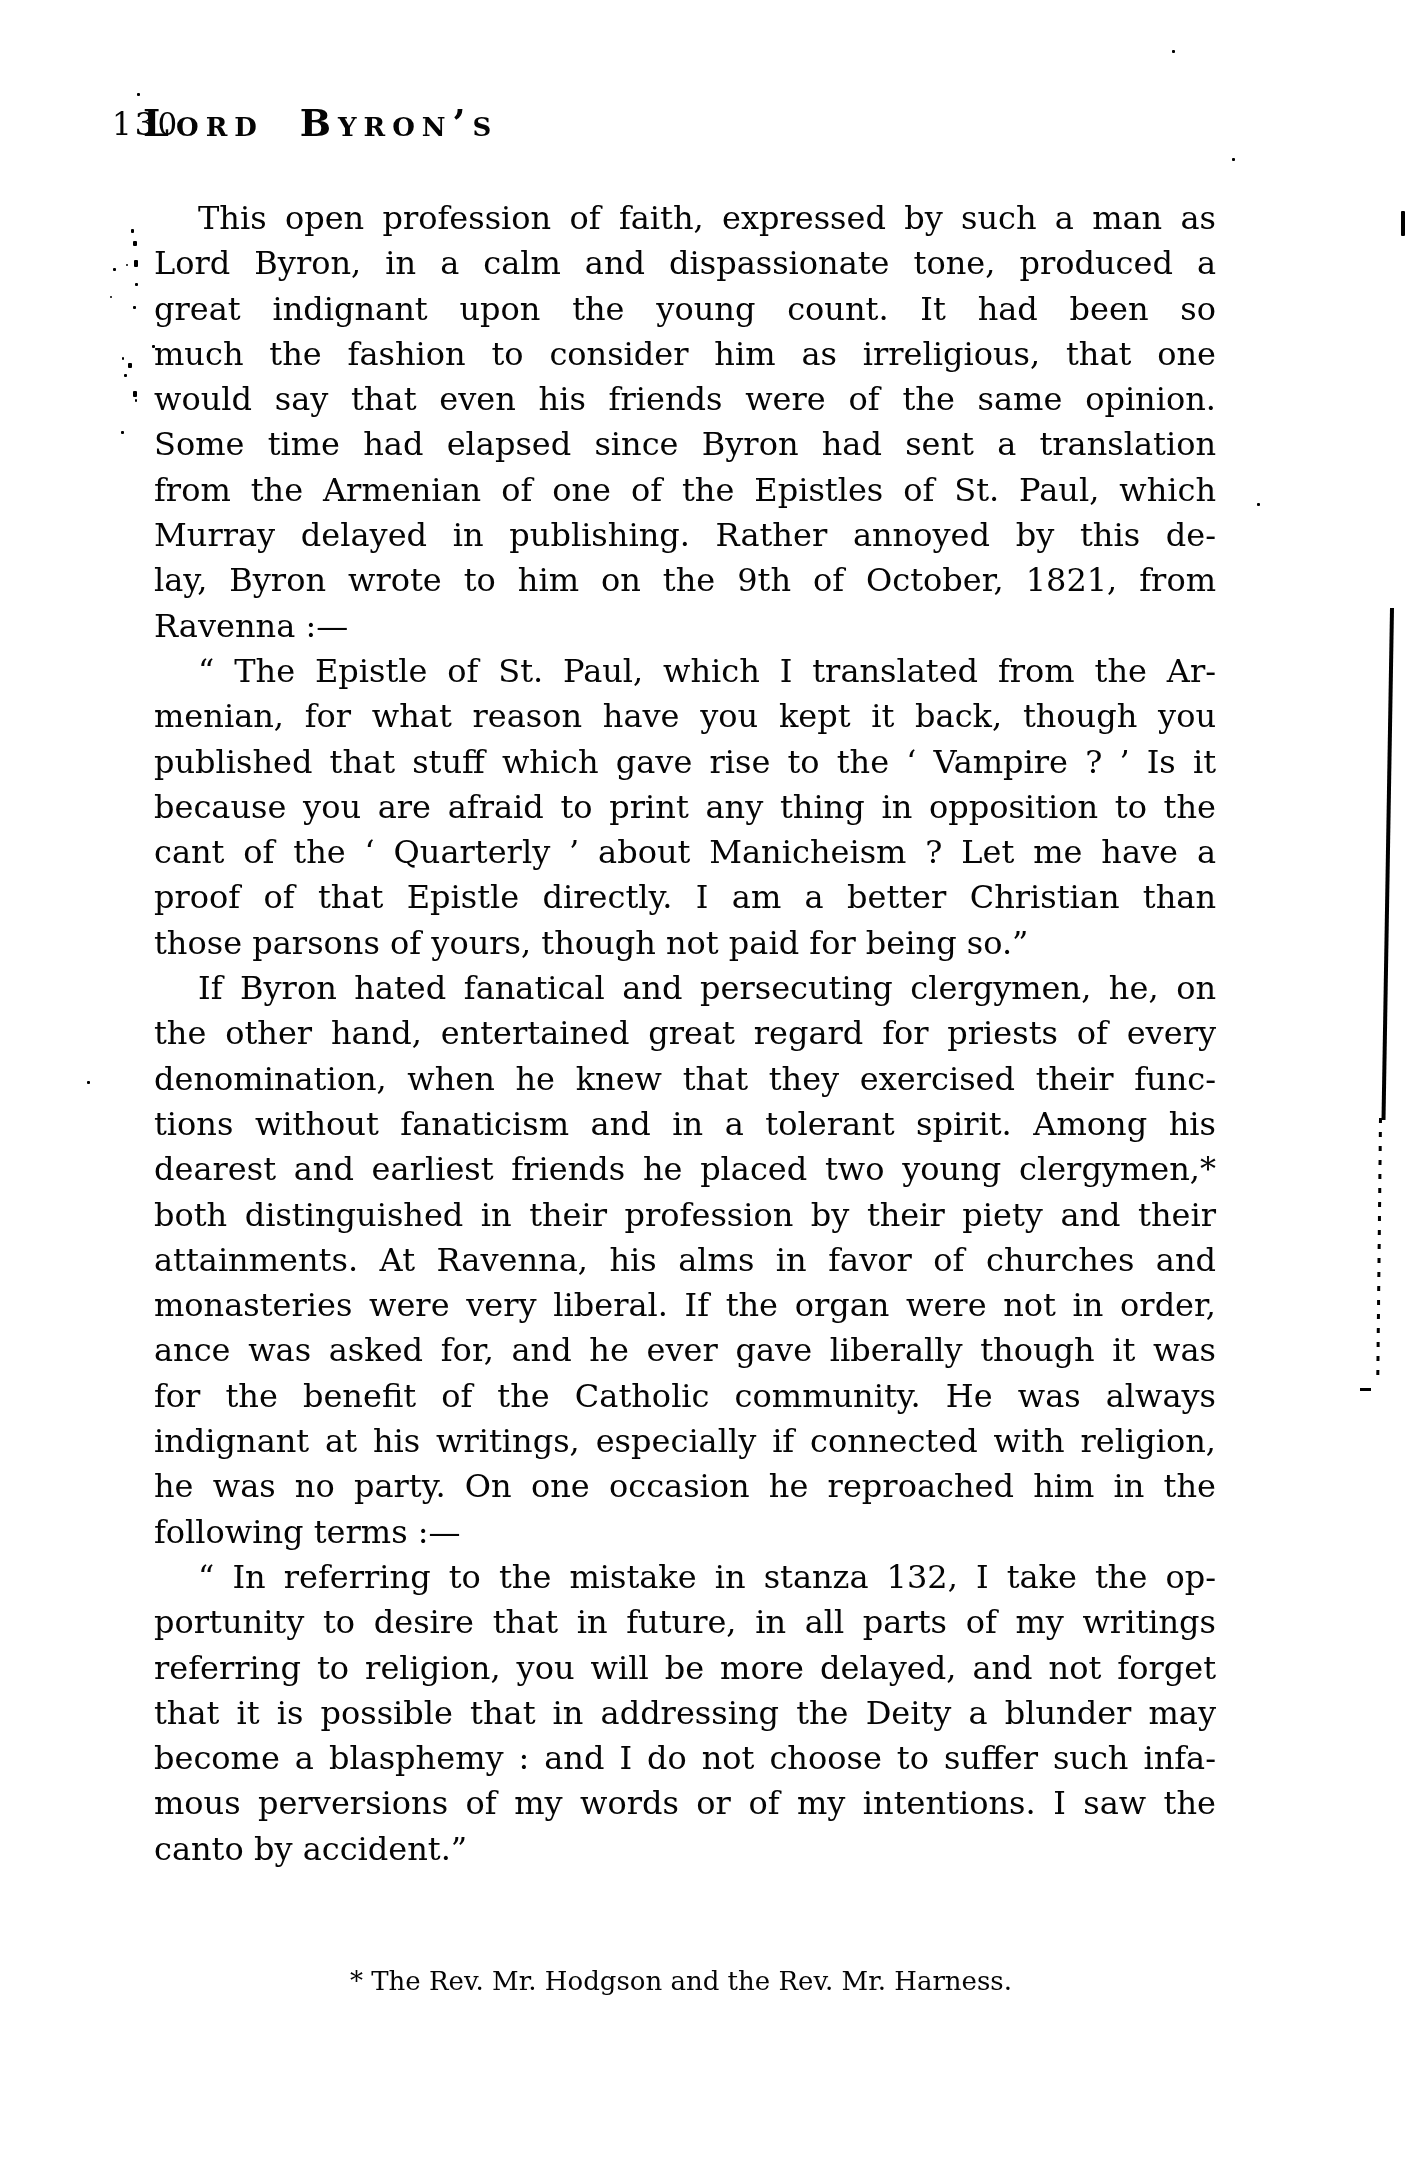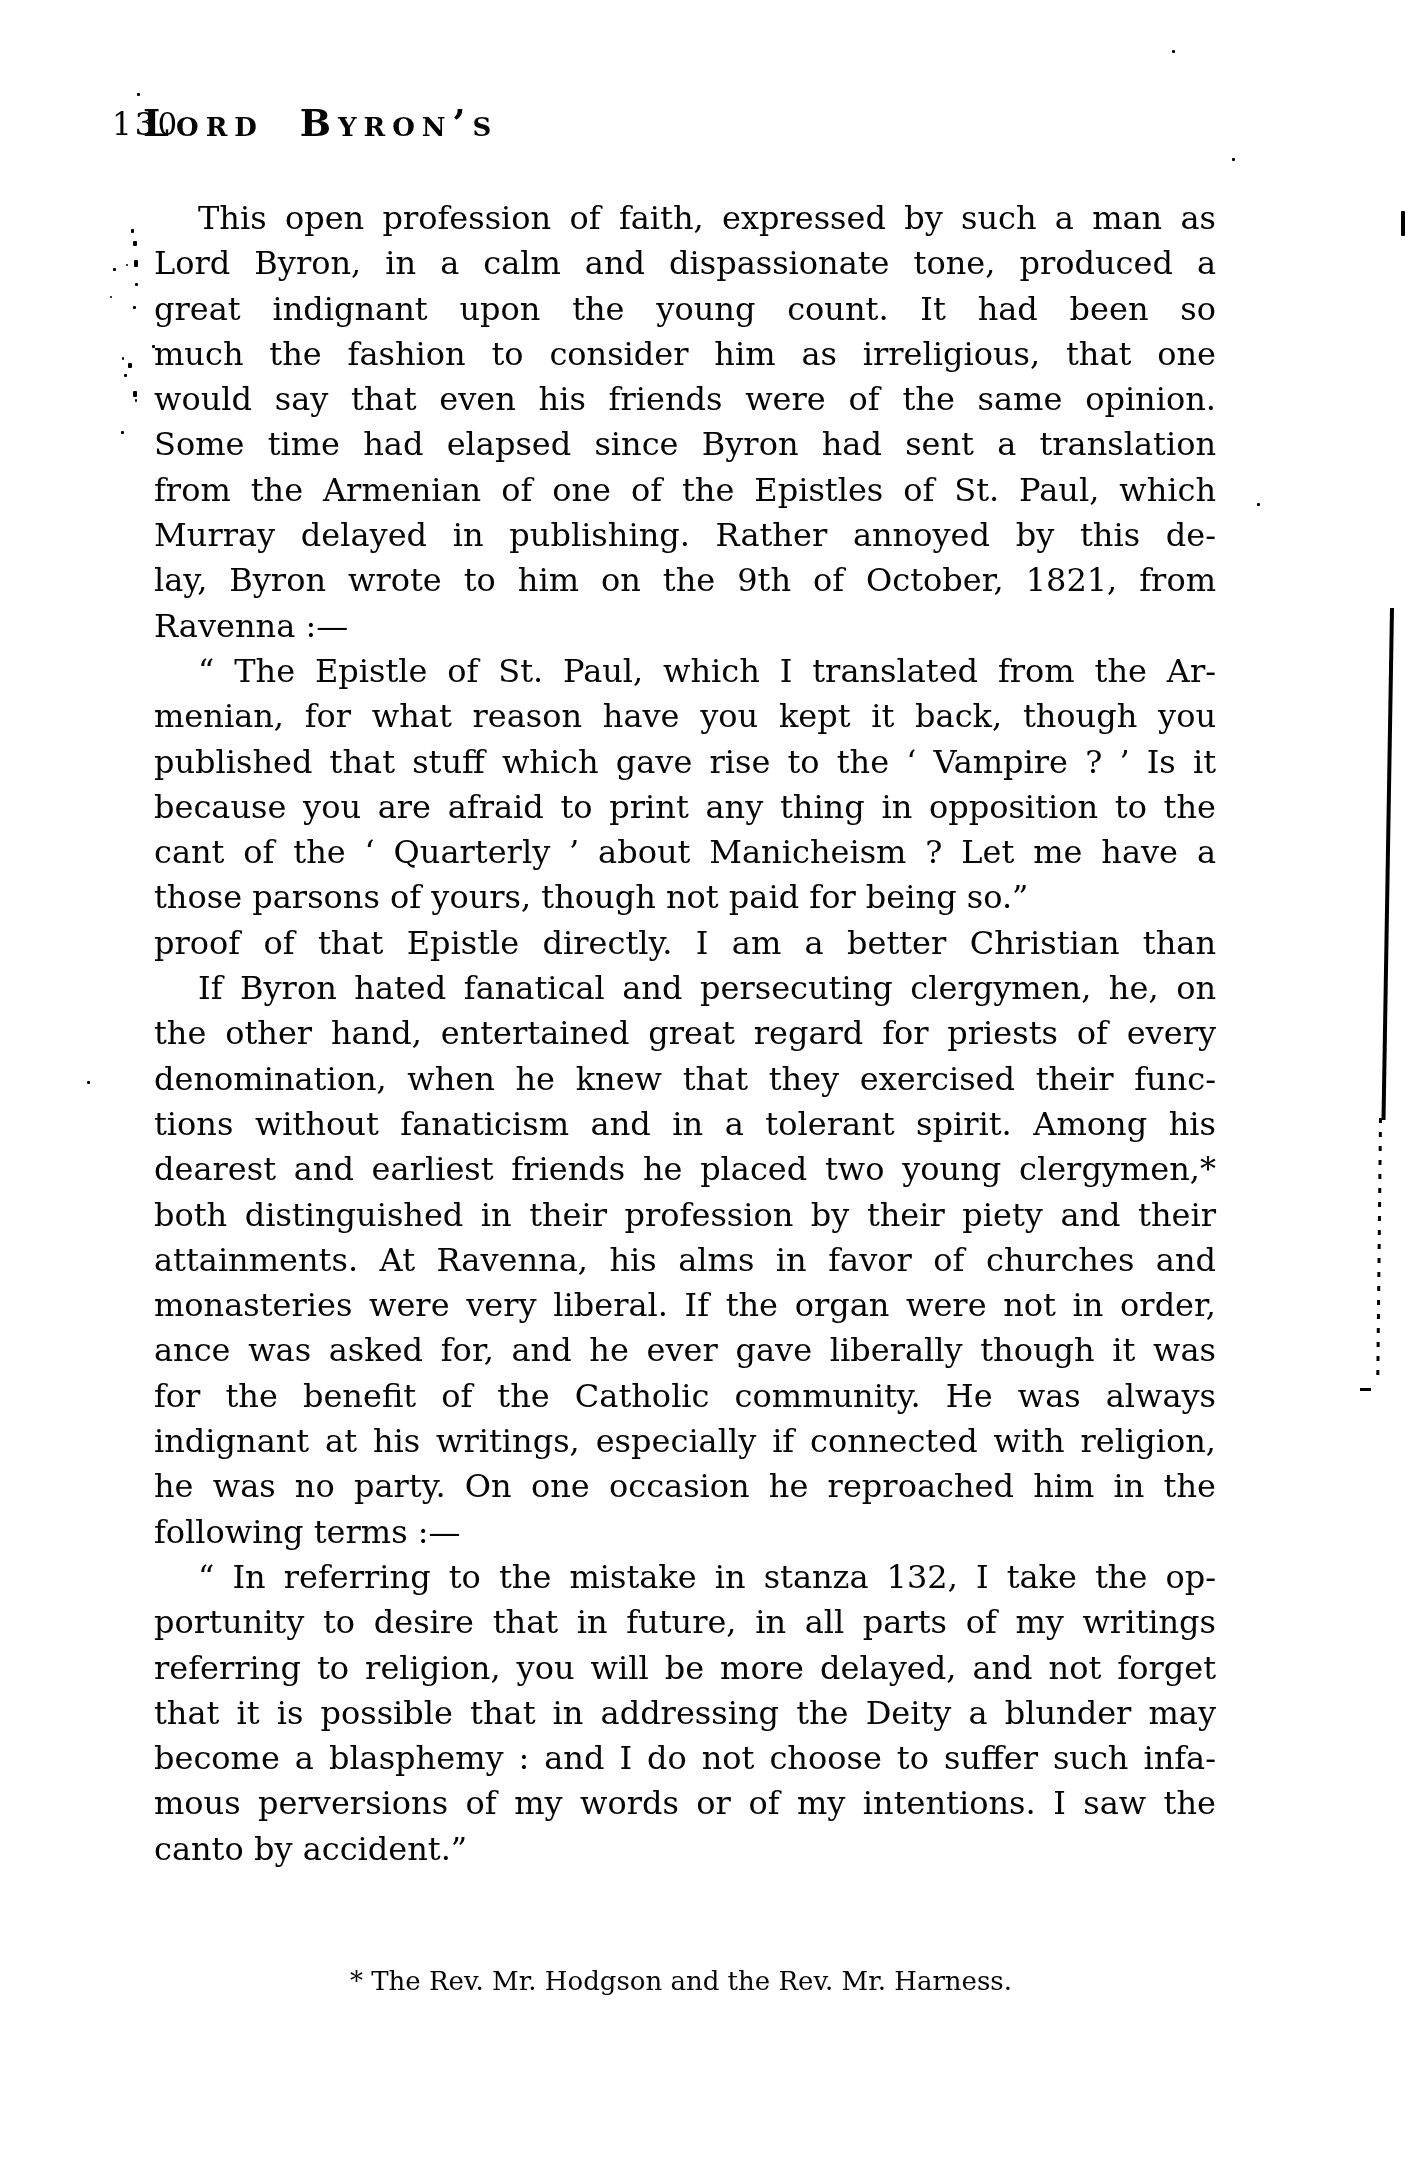--- a/index.html
+++ b/index.html
@@ -91,22 +91,22 @@
         <div class="text-line">Murray delayed in publishing.  Rather annoyed by this de-</div>
         <div class="text-line">lay, Byron wrote to him on the 9th of October, 1821, from</div>
         <div class="text-line para-end">Ravenna :—</div>
       </div>
       <div>
         <div class="text-line indent">“ The Epistle of St. Paul, which I translated from the Ar-</div>
         <div class="text-line">menian, for what reason have you kept it back, though you</div>
         <div class="text-line">published that stuff which gave rise to the ‘ Vampire ? ’  Is it</div>
         <div class="text-line">because you are afraid to print any thing in opposition to the</div>
         <div class="text-line">cant of the ‘ Quarterly ’ about Manicheism ?   Let me have a</div>
+        <div class="text-line">proof of that Epistle directly.  I am a better Christian than</div>
         <div class="text-line para-end">those parsons of yours, though not paid for being so.”</div>
-        <div class="text-line">proof of that Epistle directly.  I am a better Christian than</div>
       </div>
       <div>
         <div class="text-line indent">If Byron hated fanatical and persecuting clergymen, he, on</div>
         <div class="text-line">the other hand, entertained great regard for priests of every</div>
         <div class="text-line">denomination, when he knew that they exercised their func-</div>
         <div class="text-line">tions without fanaticism and in a tolerant spirit.  Among his</div>
         <div class="text-line">dearest and earliest friends he placed two young clergymen,*</div>
         <div class="text-line">both distinguished in their profession by their piety and their</div>
         <div class="text-line">attainments.  At Ravenna, his alms in favor of churches and</div>
         <div class="text-line">monasteries were very liberal.  If the organ were not in order,</div>

